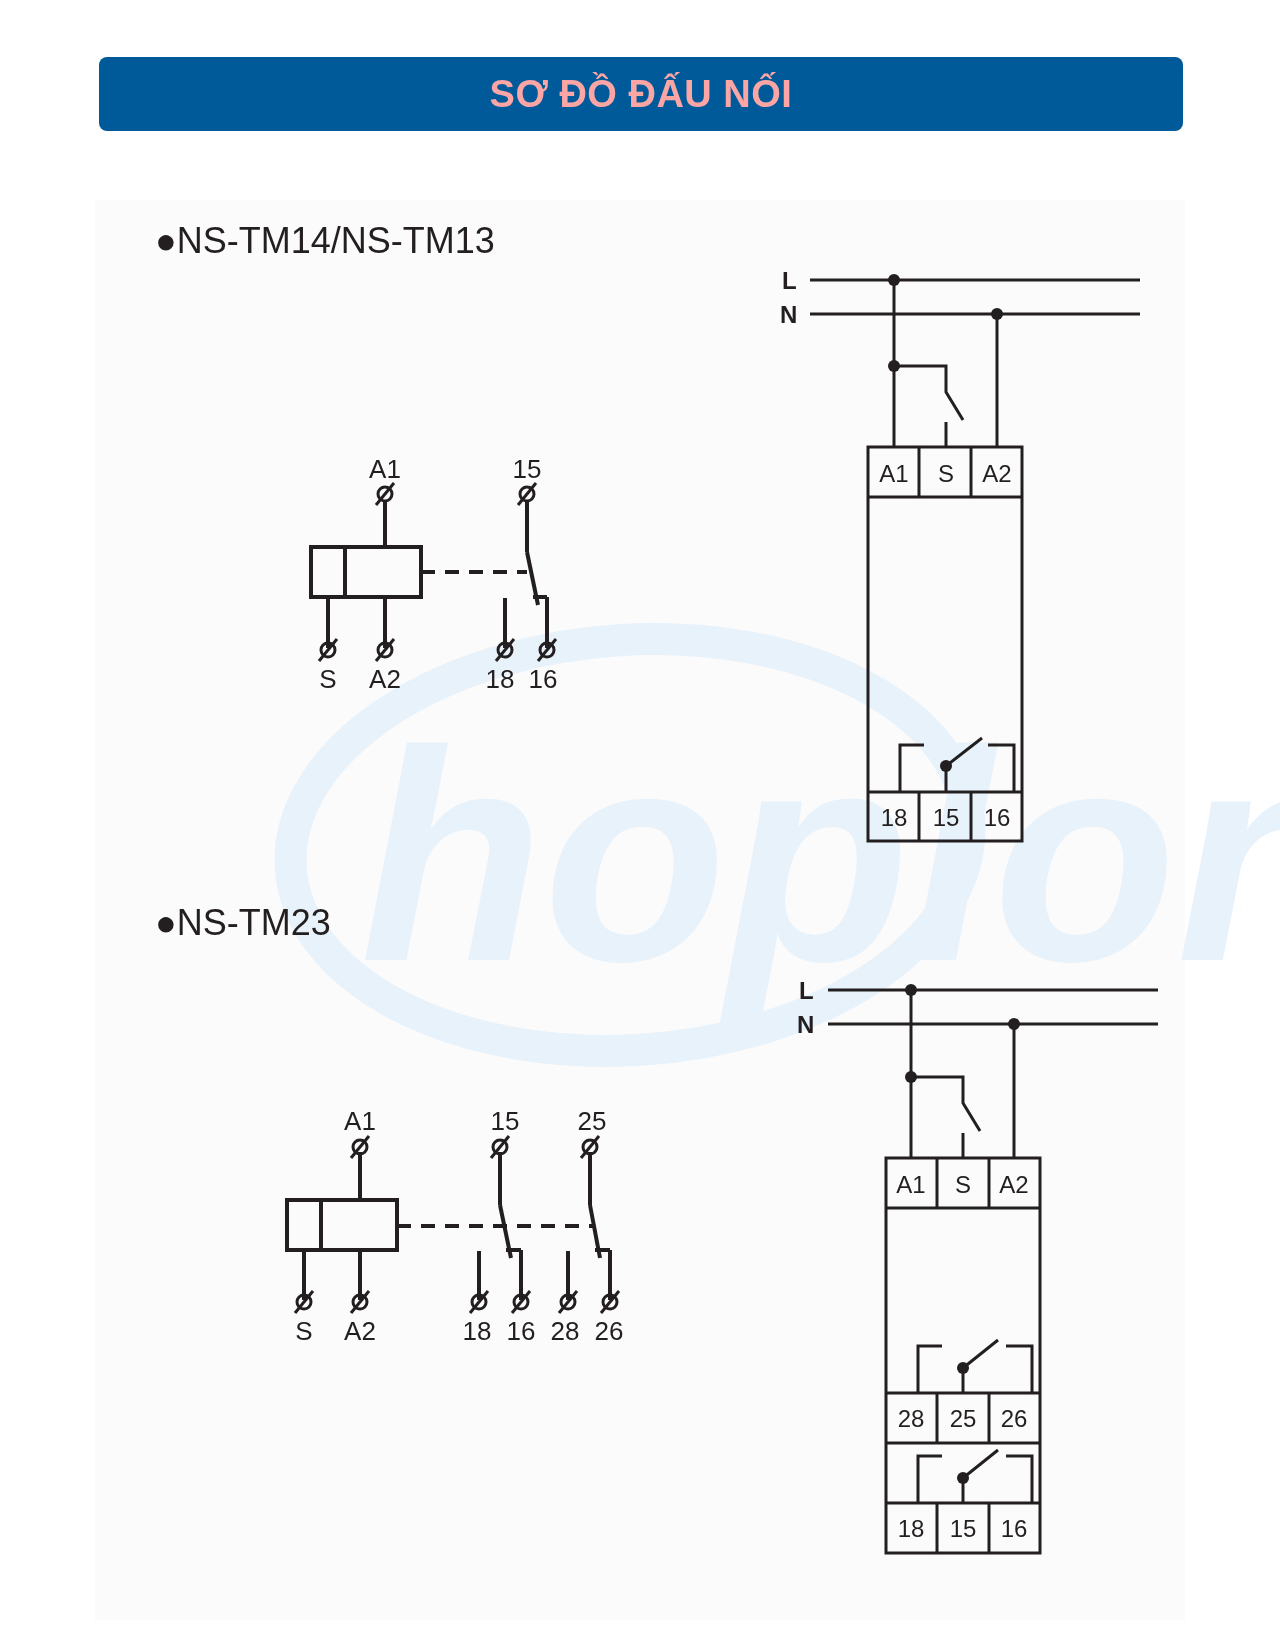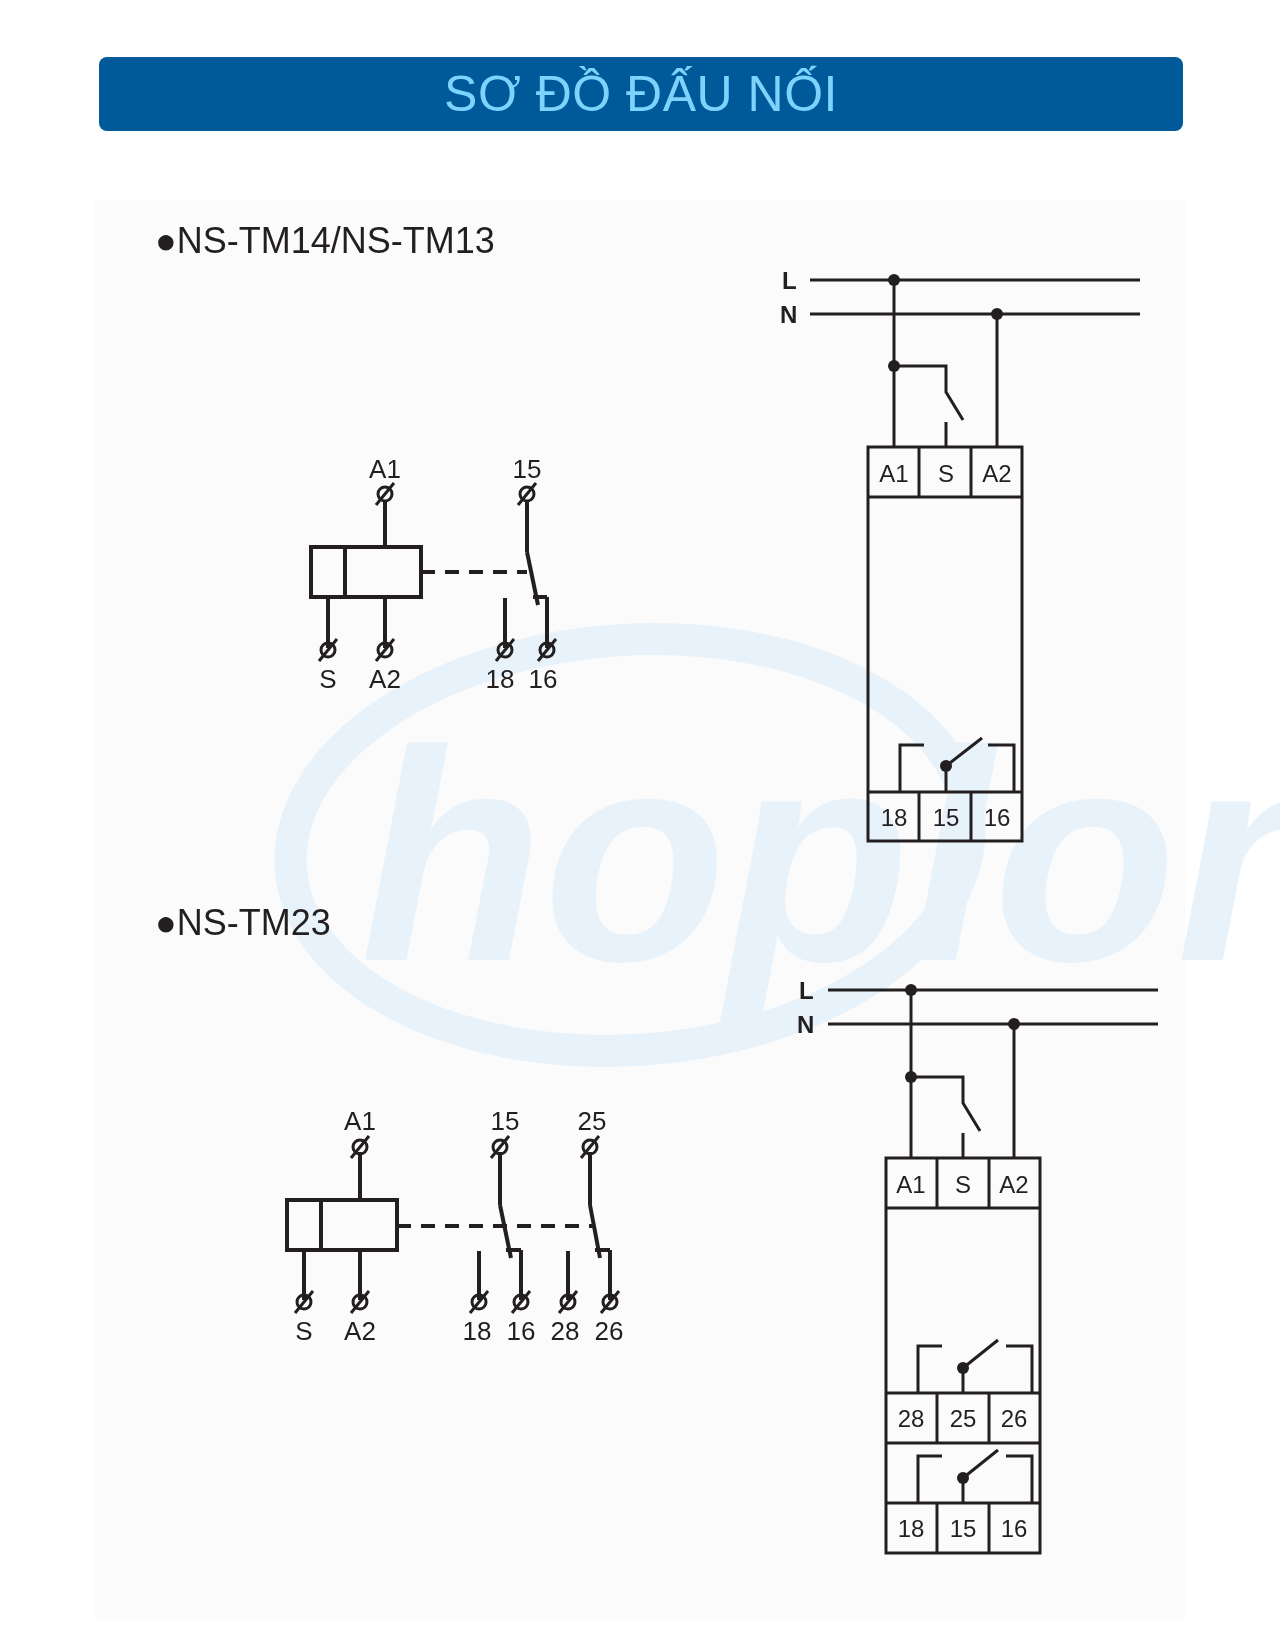--- a/index.html
+++ b/index.html
@@ -1,18 +1,18 @@
 <!DOCTYPE html>
 <html><head>
 <meta charset="utf-8">
 <style>
   html, body { margin:0; padding:0; background:#ffffff; }
   body { width:1280px; height:1646px; position:relative; overflow:hidden; font-family:"Liberation Sans", sans-serif; }
   .banner { position:absolute; left:99px; top:57px; width:1084px; height:74px; background:#005a9a; border-radius:8px; display:flex; align-items:center; justify-content:center; }
-  .banner span { color:#7dd3fc; font-weight:normal; font-size:50px; letter-spacing:0.5px; }
+  .banner span { color:#fca5a5; font-weight:bold; font-size:38px; letter-spacing:0.5px; }
   .panel { position:absolute; left:95px; top:200px; width:1090px; height:1420px; background:#fbfbfb; }
   svg { position:absolute; left:0; top:0; }
   .t { font-family:"Liberation Sans", sans-serif; fill:#231f20; }
 </style>
 </head>
 <body>
 
 <div class="banner">
   <span>SƠ ĐỒ ĐẤU NỐI</span>
 </div>

